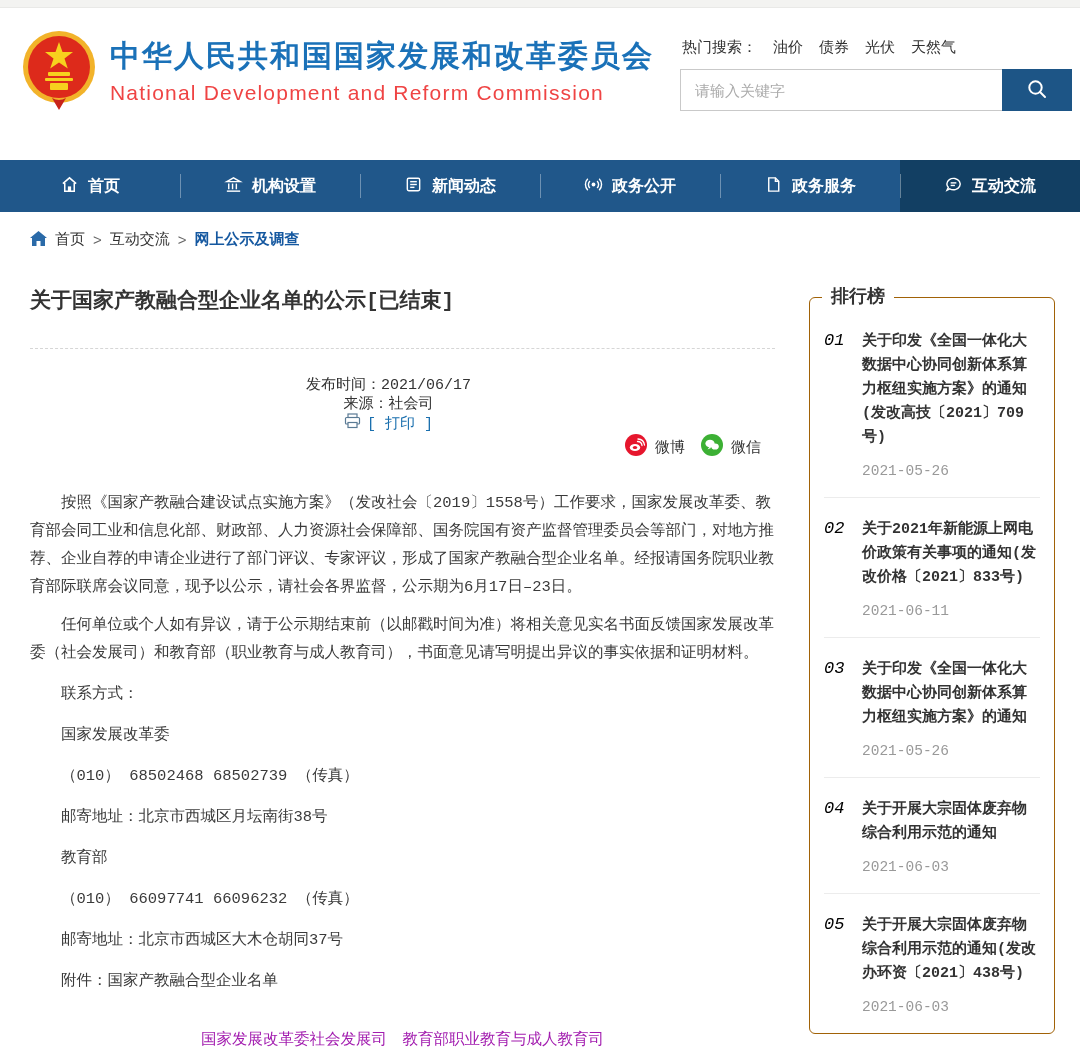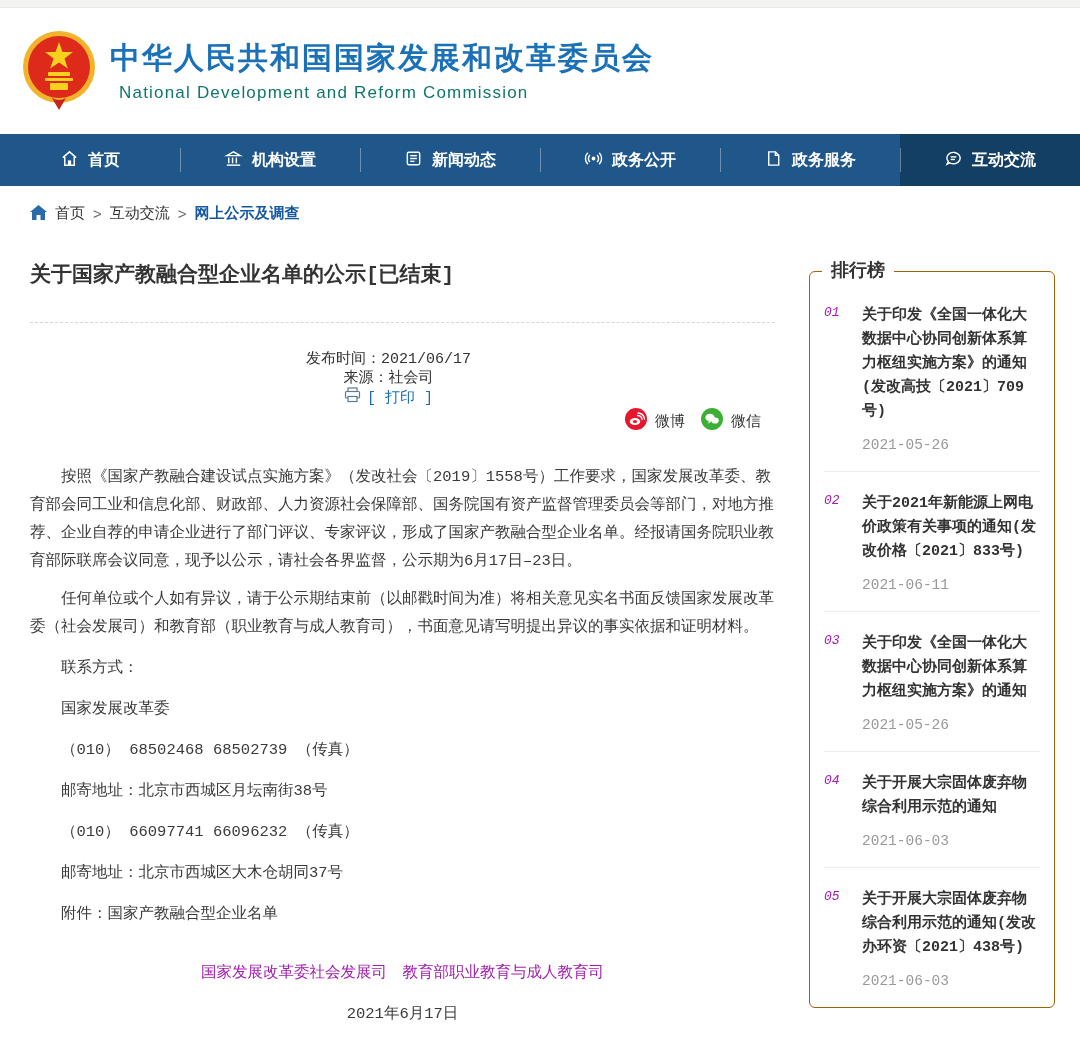--- a/index.html
+++ b/index.html
@@ -4,26 +4,26 @@
 <style>
   * { box-sizing: border-box; margin: 0; padding: 0; }
   html,body { width:1080px; }
   body {
     font-family: "Liberation Sans", "DejaVu Sans", sans-serif;
     color:#333; background:#fff; width:1080px; height:1048px; overflow:hidden;
   }
   .topstrip { height:8px; background:#f3f3f1; border-bottom:1px solid #e9e9e7; }
 
   
-  .header { position:relative; height:126px; background:#fff; }
+  .header { position:relative; height:152px; background:#fff; }
   .brand { display:flex; align-items:center; padding:22px 0 0 22px; }
   .emblem { width:74px; height:80px; flex-shrink:0; }
   .brand-text { margin-left:14px; }
   .brand-cn { font-size:30px; font-weight:bold; color:#1a71b8; letter-spacing:2px; }
-  .brand-en { font-size:17px; color:#0f766e; letter-spacing:1.2px; margin-top:4px;margin-left:9px; }
+  .brand-en { font-size:21px; color:#ef4444; letter-spacing:1.2px; margin-top:4px; }
   .header-right { position:absolute; right:8px; top:30px; width:392px; }
   .hot-row { font-size:15px; color:#333; display:flex; gap:16px; padding-left:2px; }
   .hot-row .hot-label { color:#333; }
   .hot-term { cursor:pointer; }
   .search-row { display:flex; margin-top:12px; }
   .search-input { flex:1; height:42px; border:1px solid #c9c9c9; border-right:none;
     font-size:15px; padding:0 14px; color:#333; outline:none;
     font-family:"Liberation Sans","DejaVu Sans",sans-serif; }
   .search-input::placeholder { color:#aaa; }
   .search-btn { width:70px; height:42px; background:#1d5586; border:none; cursor:pointer;
@@ -66,21 +66,21 @@
   .sig-line { text-align:center; margin-top:34px; font-size:15.5px; color:#a21caf; }
   .sig-date { text-align:center; margin-top:20px; font-size:15.5px; color:#3a3a3a; }
 
   
   .rank-box { border:1px solid #a16207; border-radius:6px; position:relative;
     padding:12px 14px 0 14px; margin-top:14px; }
   .rank-title-tag { position:absolute; top:-14px; left:12px; background:#fff; padding:0 9px;
     font-size:18px; font-weight:bold; color:#333; }
   .rank-item { display:flex; padding:20px 0 18px 0; border-bottom:1px solid #ececec; }
   .rank-item:last-child { border-bottom:none; }
-  .rank-num { font-style:italic; color:#a21caf; font-size:13px; width:38px; flex-shrink:0; padding-top:1px; }
+  .rank-num { font-style:italic; color:#000000; font-size:17px; width:38px; flex-shrink:0; padding-top:1px; }
   .rank-body { flex:1; }
   .rank-item-title { font-size:15px; font-weight:bold; color:#333; line-height:1.6; cursor:pointer; }
   .rank-item-date { color:#999; font-size:14.5px; margin-top:13px; }
 </style>
 </head>
 <body>
 
 <div class="topstrip"></div>
 
 <div class="header">
@@ -95,20 +95,40 @@
         <rect x="28" y="53" width="18" height="7" rx="1" fill="#f7d11e"></rect>
         <path d="M30 68 L37 80 L44 68 Q37 72 30 68 Z" fill="#c8231a"></path>
       </svg>
     </span>
     <div class="brand-text">
       <div class="brand-cn">中华人民共和国国家发展和改革委员会</div>
       <div class="brand-en">National Development and Reform Commission</div>
     </div>
   </div>
 
+  <div class="header-right">
+    <div class="hot-row">
+      <span class="hot-label">热门搜索：</span>
+      <span class="hot-term">油价</span>
+      <span class="hot-term">债券</span>
+      <span class="hot-term">光伏</span>
+      <span class="hot-term">天然气</span>
+    </div>
+    <div class="search-row">
+      <input class="search-input" type="text" placeholder="请输入关键字" style="">
+      <button class="search-btn">
+        <span>
+          <svg width="22" height="22" viewBox="0 0 22 22">
+            <circle cx="9.5" cy="9.5" r="6.2" fill="none" stroke="#fff" stroke-width="2"></circle>
+            <line x1="14" y1="14" x2="19" y2="19" stroke="#fff" stroke-width="2" stroke-linecap="round"></line>
+          </svg>
+        </span>
+      </button>
+    </div>
+  </div>
 </div>
 
 <div class="nav">
   <div class="nav-item">
     <span>
       <svg viewBox="0 0 20 20" fill="none" stroke="#fff" stroke-width="1.6">
         <path d="M3 9 L10 3 L17 9"></path>
           <path d="M5 8.5 V17 H15 V8.5"></path>
           <rect x="8.3" y="12" width="3.4" height="5" fill="#fff" stroke="none"></rect>
       </svg>
@@ -230,20 +250,21 @@
       </span>
     </div>
 
     <div class="article-body">
       <p>按照《国家产教融合建设试点实施方案》（发改社会〔2019〕1558号）工作要求，国家发展改革委、教育部会同工业和信息化部、财政部、人力资源社会保障部、国务院国有资产监督管理委员会等部门，对地方推荐、企业自荐的申请企业进行了部门评议、专家评议，形成了国家产教融合型企业名单。经报请国务院职业教育部际联席会议同意，现予以公示，请社会各界监督，公示期为6月17日–23日。</p>
       <p>任何单位或个人如有异议，请于公示期结束前（以邮戳时间为准）将相关意见实名书面反馈国家发展改革委（社会发展司）和教育部（职业教育与成人教育司），书面意见请写明提出异议的事实依据和证明材料。</p>
       <p class="contact-line">联系方式：</p>
       <p class="contact-line">国家发展改革委</p>
       <p class="contact-line">（010） 68502468  68502739 （传真）</p>
       <p class="contact-line">邮寄地址：北京市西城区月坛南街38号</p>
+      <p class="contact-line">教育部</p>
       <p class="contact-line">（010） 66097741  66096232 （传真）</p>
       <p class="contact-line">邮寄地址：北京市西城区大木仓胡同37号</p>
       <p class="contact-line">附件：国家产教融合型企业名单</p>
       <div class="sig-line">国家发展改革委社会发展司　教育部职业教育与成人教育司</div>
       <div class="sig-date">2021年6月17日</div>
     </div>
 
   </div>
 
   <div class="sidebar">

